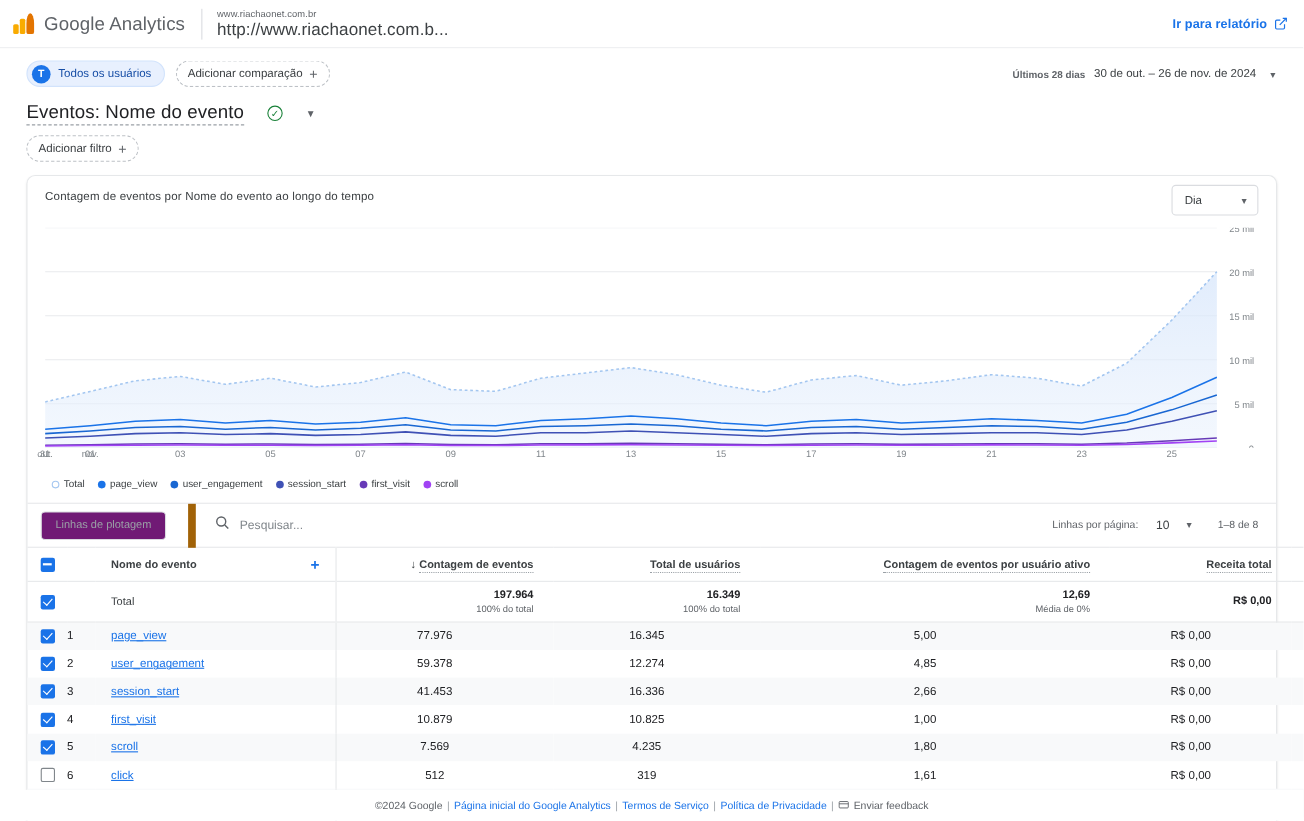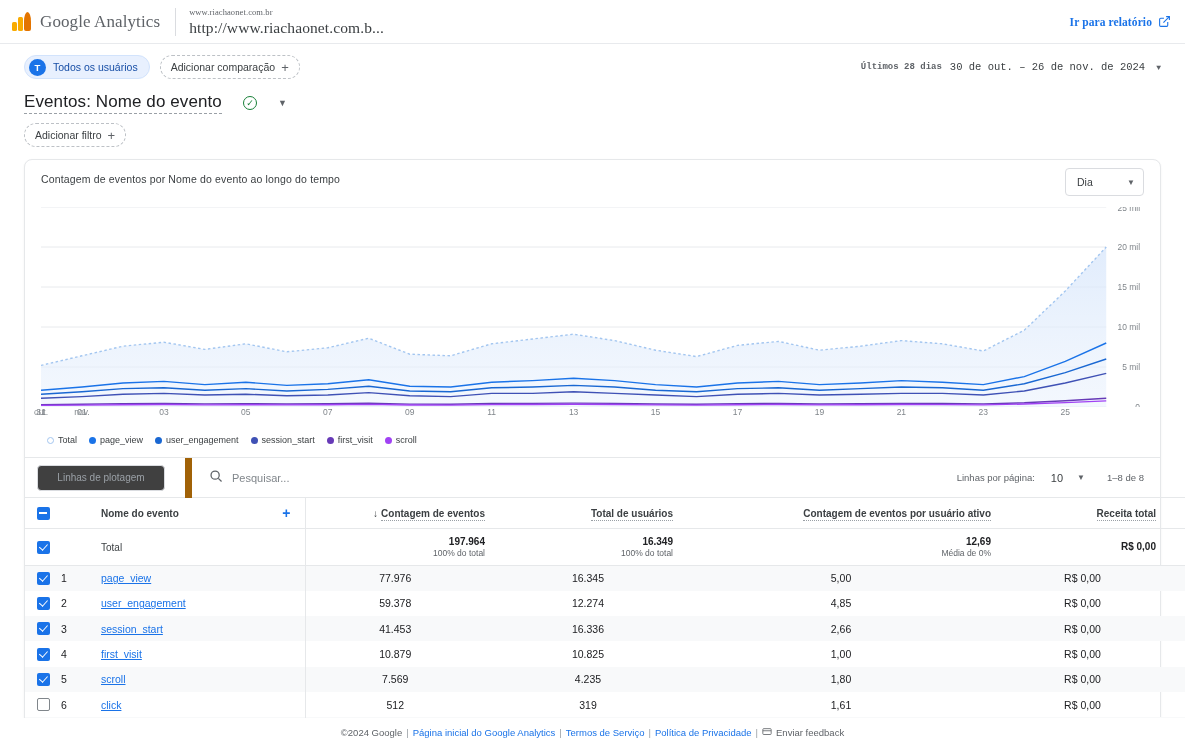--- a/index.html
+++ b/index.html
@@ -13,21 +13,20 @@
   }
   body { position: relative; }
 
   
   .topbar {
     height: 44px;
     display: flex; align-items: center;
     padding: 0 14px 0 12px;
     border-bottom: 1px solid #e8eaed;
     background: #fff;
-    font-family: Liberation Serif, serif;
   }
   .ga-logo { display: flex; align-items: flex-end; gap: 1.5px; height: 19px; margin-right: 9px; }
   .ga-logo i { display: block; width: 4.5px; background: #f9ab00; border-radius: 1.5px; }
   .ga-logo i.b1 { height: 9px; }
   .ga-logo i.b2 { height: 14px; }
   .ga-logo i.b3 { height: 19px; background: #e37400; border-radius: 50% 50% 2px 2px; width: 7px; }
   .brand {
     font-size: 17px; color: #5f6368; letter-spacing: .1px; white-space: nowrap;
   }
   .tb-divider { width: 1px; height: 28px; background: #dadce0; margin: 0 13px 0 15px; }
@@ -60,22 +59,22 @@
     font-size: 9.5px; font-weight: bold;
   }
   .chip-dashed {
     display: inline-flex; align-items: center; gap: 6px;
     height: 24px; padding: 0 10px; margin-left: 10px;
     border: 1px dashed #bdc1c6; border-radius: 12px;
     background: #fff; color: #3c4043; font-size: 10.5px; cursor: pointer;
   }
   .plus { font-size: 13px; color: #5f6368; line-height: 1; }
   .daterange {
-    margin-left: auto; display: flex; align-items: center; gap: 8px;
-    font-size: 10.5px; color: #3c4043; cursor: pointer; font-family: Liberation Mono, monospace;
+    margin-left: auto; display: flex; align-items: flex-end; gap: 8px;
+    font-size: 10.5px; color: #3c4043; cursor: pointer;
   }
   .daterange .dr-label { font-size: 9px; color: #5f6368; font-weight: bold; }
   .caret { color: #5f6368; font-size: 8px; margin-left: 3px; }
 
   .title-row { display: flex; align-items: center; gap: 21px; padding-top: 10px; }
   .page-title {
     font-size: 17px; color: #202124; letter-spacing: .1px;
     border-bottom: 1px dashed #9aa0a6; padding-bottom: 1px;
   }
   .check-badge {
@@ -131,25 +130,25 @@
   .dot { width: 7px; height: 7px; border-radius: 50%; display: inline-block; }
   .dot.hollow { background: #fff !important; border: 1.4px solid #a3c6f0; }
 
   
   .tbl-toolbar {
     display: flex; align-items: center;
     height: 40px; border-top: 1px solid #e6e8ea;
     padding-left: 12px;
   }
   .plot-btn {
-    width: 128px; height: 26px;
+    width: 114px; height: 26px;
     border: 1px solid #dadce0; border-radius: 4px;
     color: #9aa0a6; font-size: 10px;
     display: flex; align-items: center; justify-content: center;
-    background: #404040;
+    background: #701a75;
   }
   .search-group {
     display: flex; align-items: center; gap: 9px;
     margin-left: 20px; padding-left: 17px;
     border-left: 7px solid #a16207; height: 40px; flex: 1;
   }
   .search-input {
     border: none; outline: none; background: transparent;
     font-size: 11px; color: #3c4043; width: 300px;
     font-family: "Liberation Sans", sans-serif;

